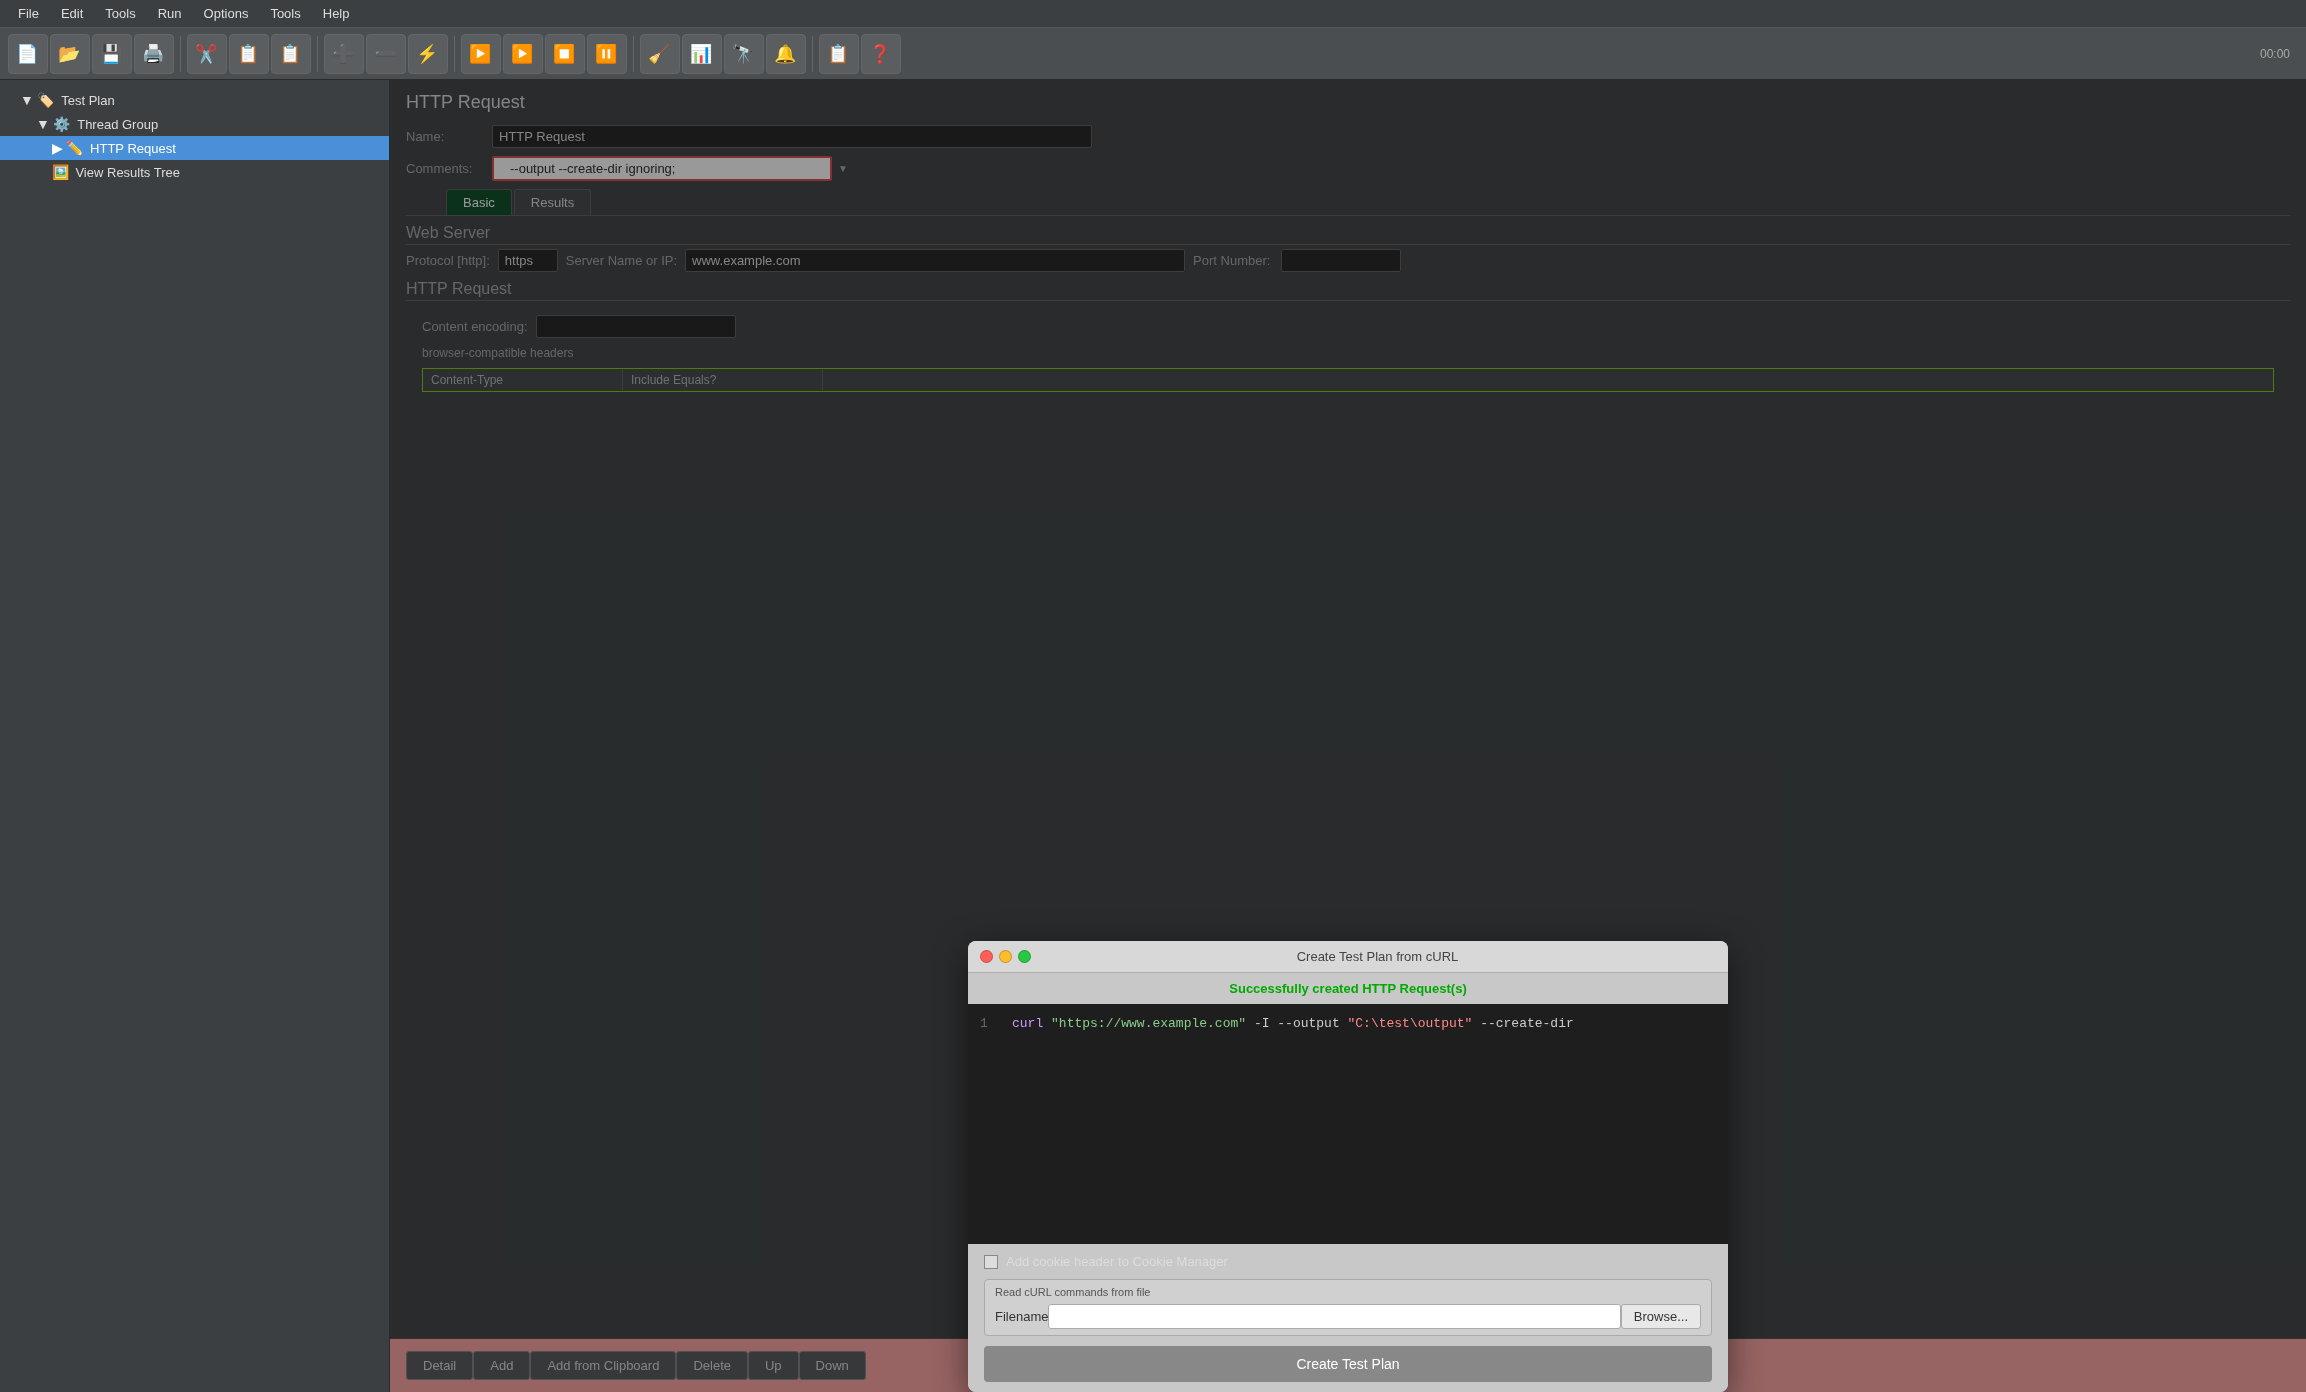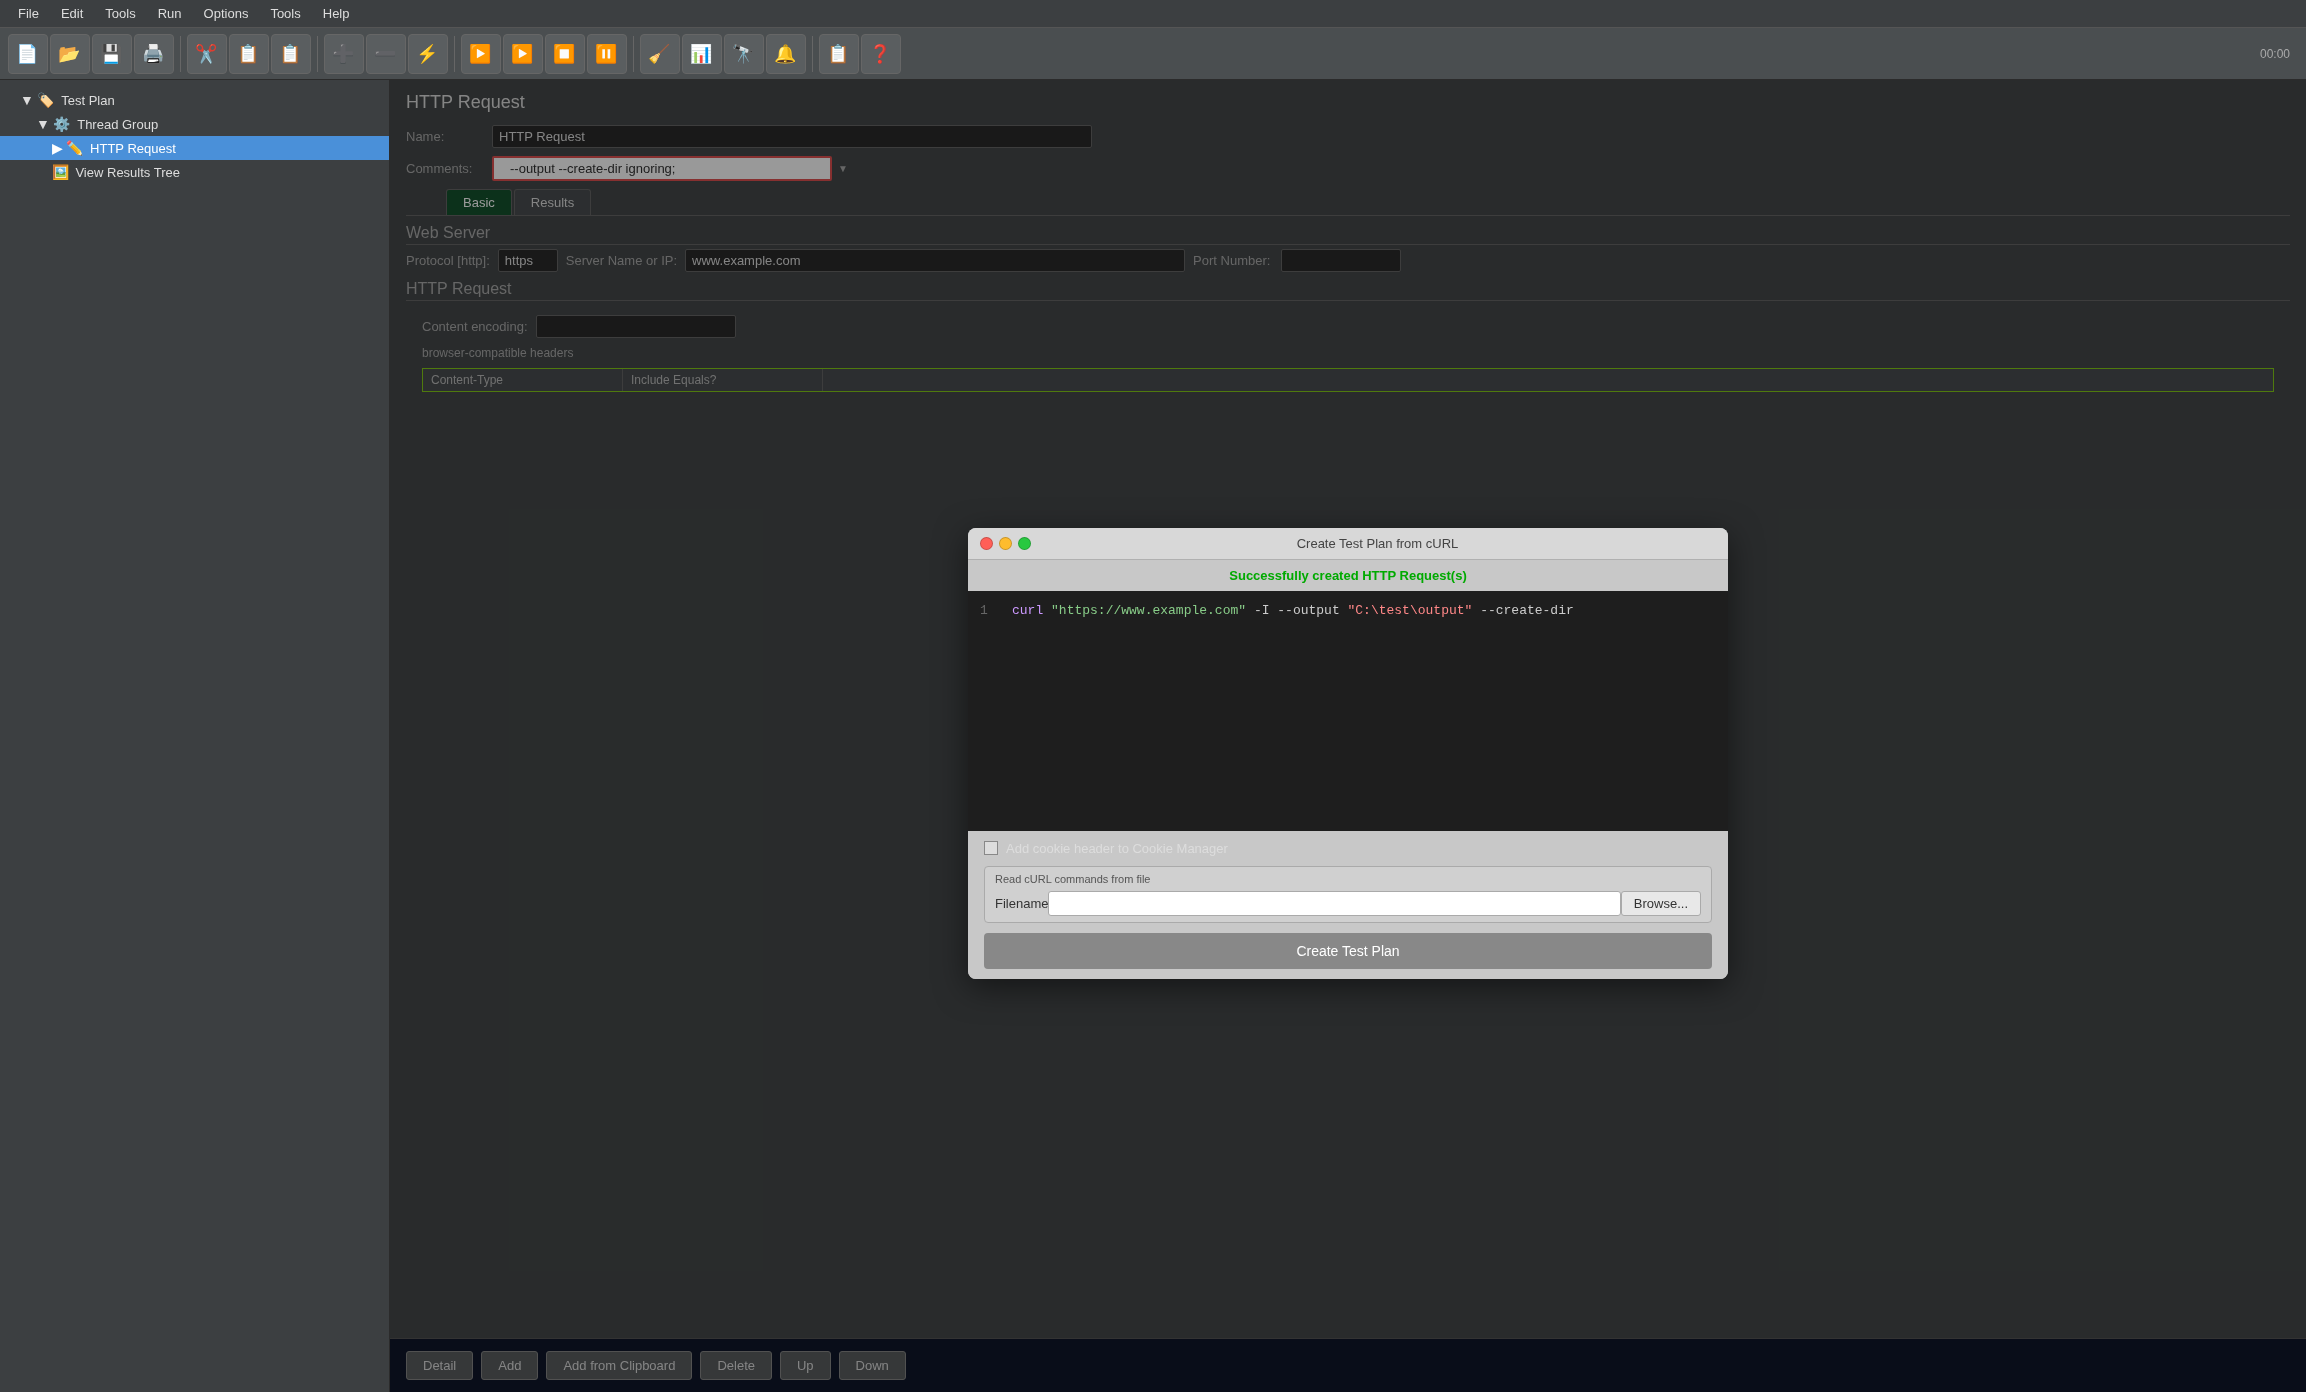--- a/index.html
+++ b/index.html
@@ -169,24 +169,24 @@
       color: #aaa;
       font-size: 16px;
       margin: 8px 0 4px;
       border-bottom: 1px solid #666;
       padding-bottom: 2px;
     }
 
     
     .action-buttons {
       display: flex;
-      gap: 8px;
+      gap: 0;
       padding: 12px 16px;
       border-top: 1px solid #555;
-      background: #0f172a;
+      background: #fca5a5;
       position: absolute;
       bottom: 0;
       left: 0;
       right: 0;
     }
     .action-btn {
       padding: 6px 16px;
       background: #5a5e60;
       border: 1px solid #888;
       color: #ddd;
@@ -194,21 +194,21 @@
       cursor: pointer;
       border-radius: 3px;
     }
 
     
     .modal-overlay {
       position: absolute;
       top: 0; left: 0; right: 0; bottom: 0;
       background: rgba(0,0,0,0.4);
       display: flex;
-      align-items: center;
+      align-items: flex-end;
       justify-content: center;
       padding-top: 34px;
       z-index: 100;
     }
     .modal {
       background: #d0d0d0;
       border-radius: 8px;
       box-shadow: 0 8px 32px rgba(0,0,0,0.5);
       width: 760px;
       overflow: hidden;

